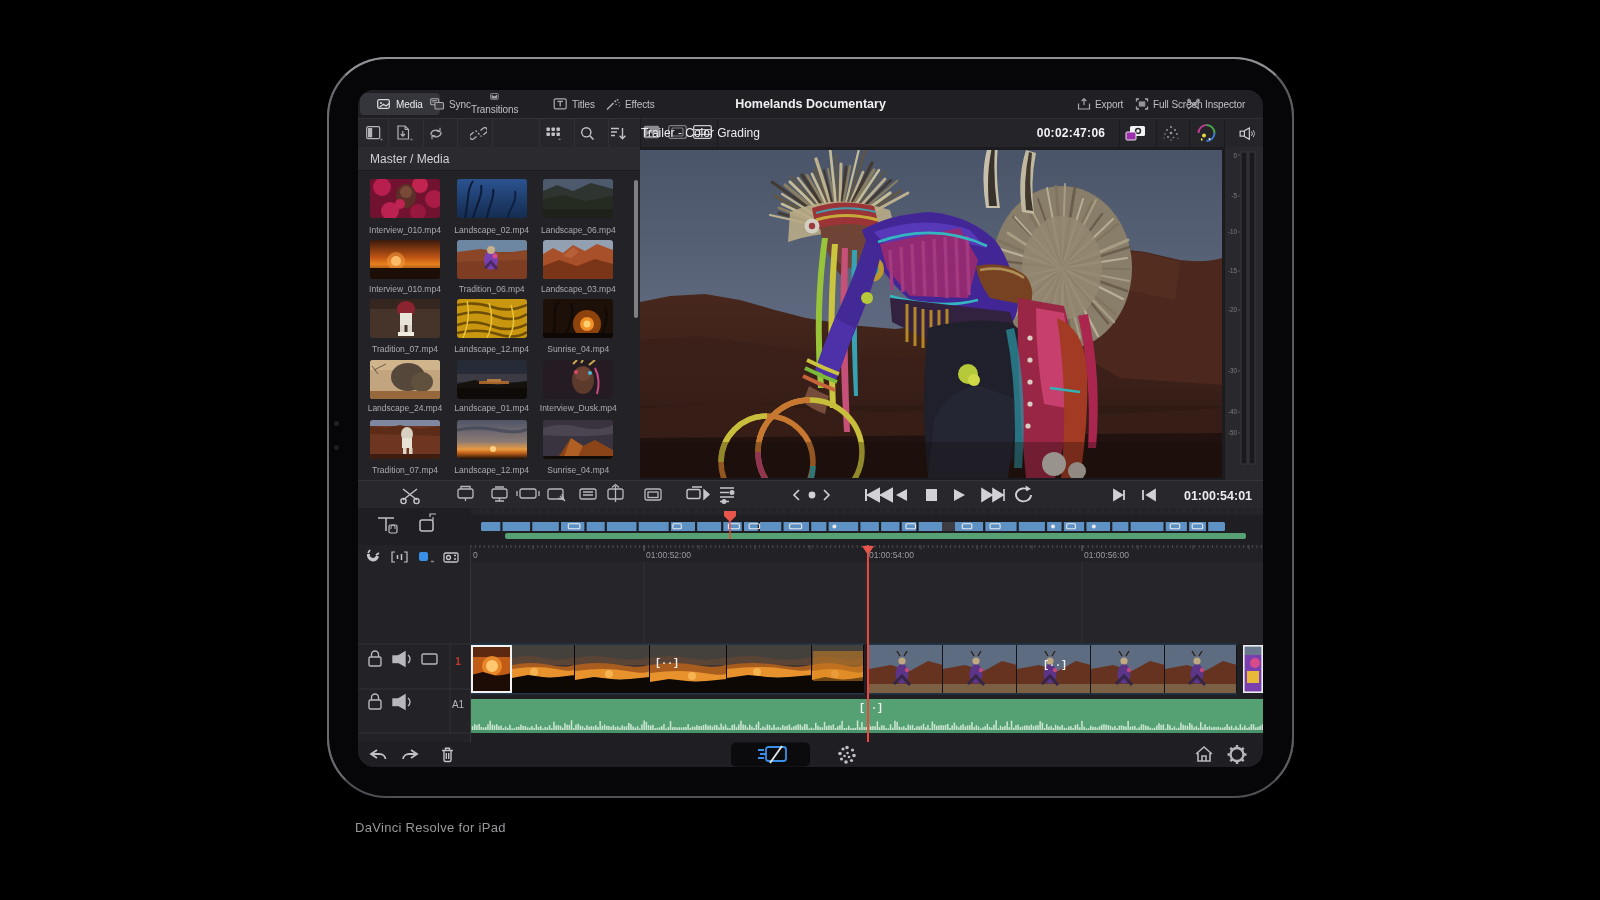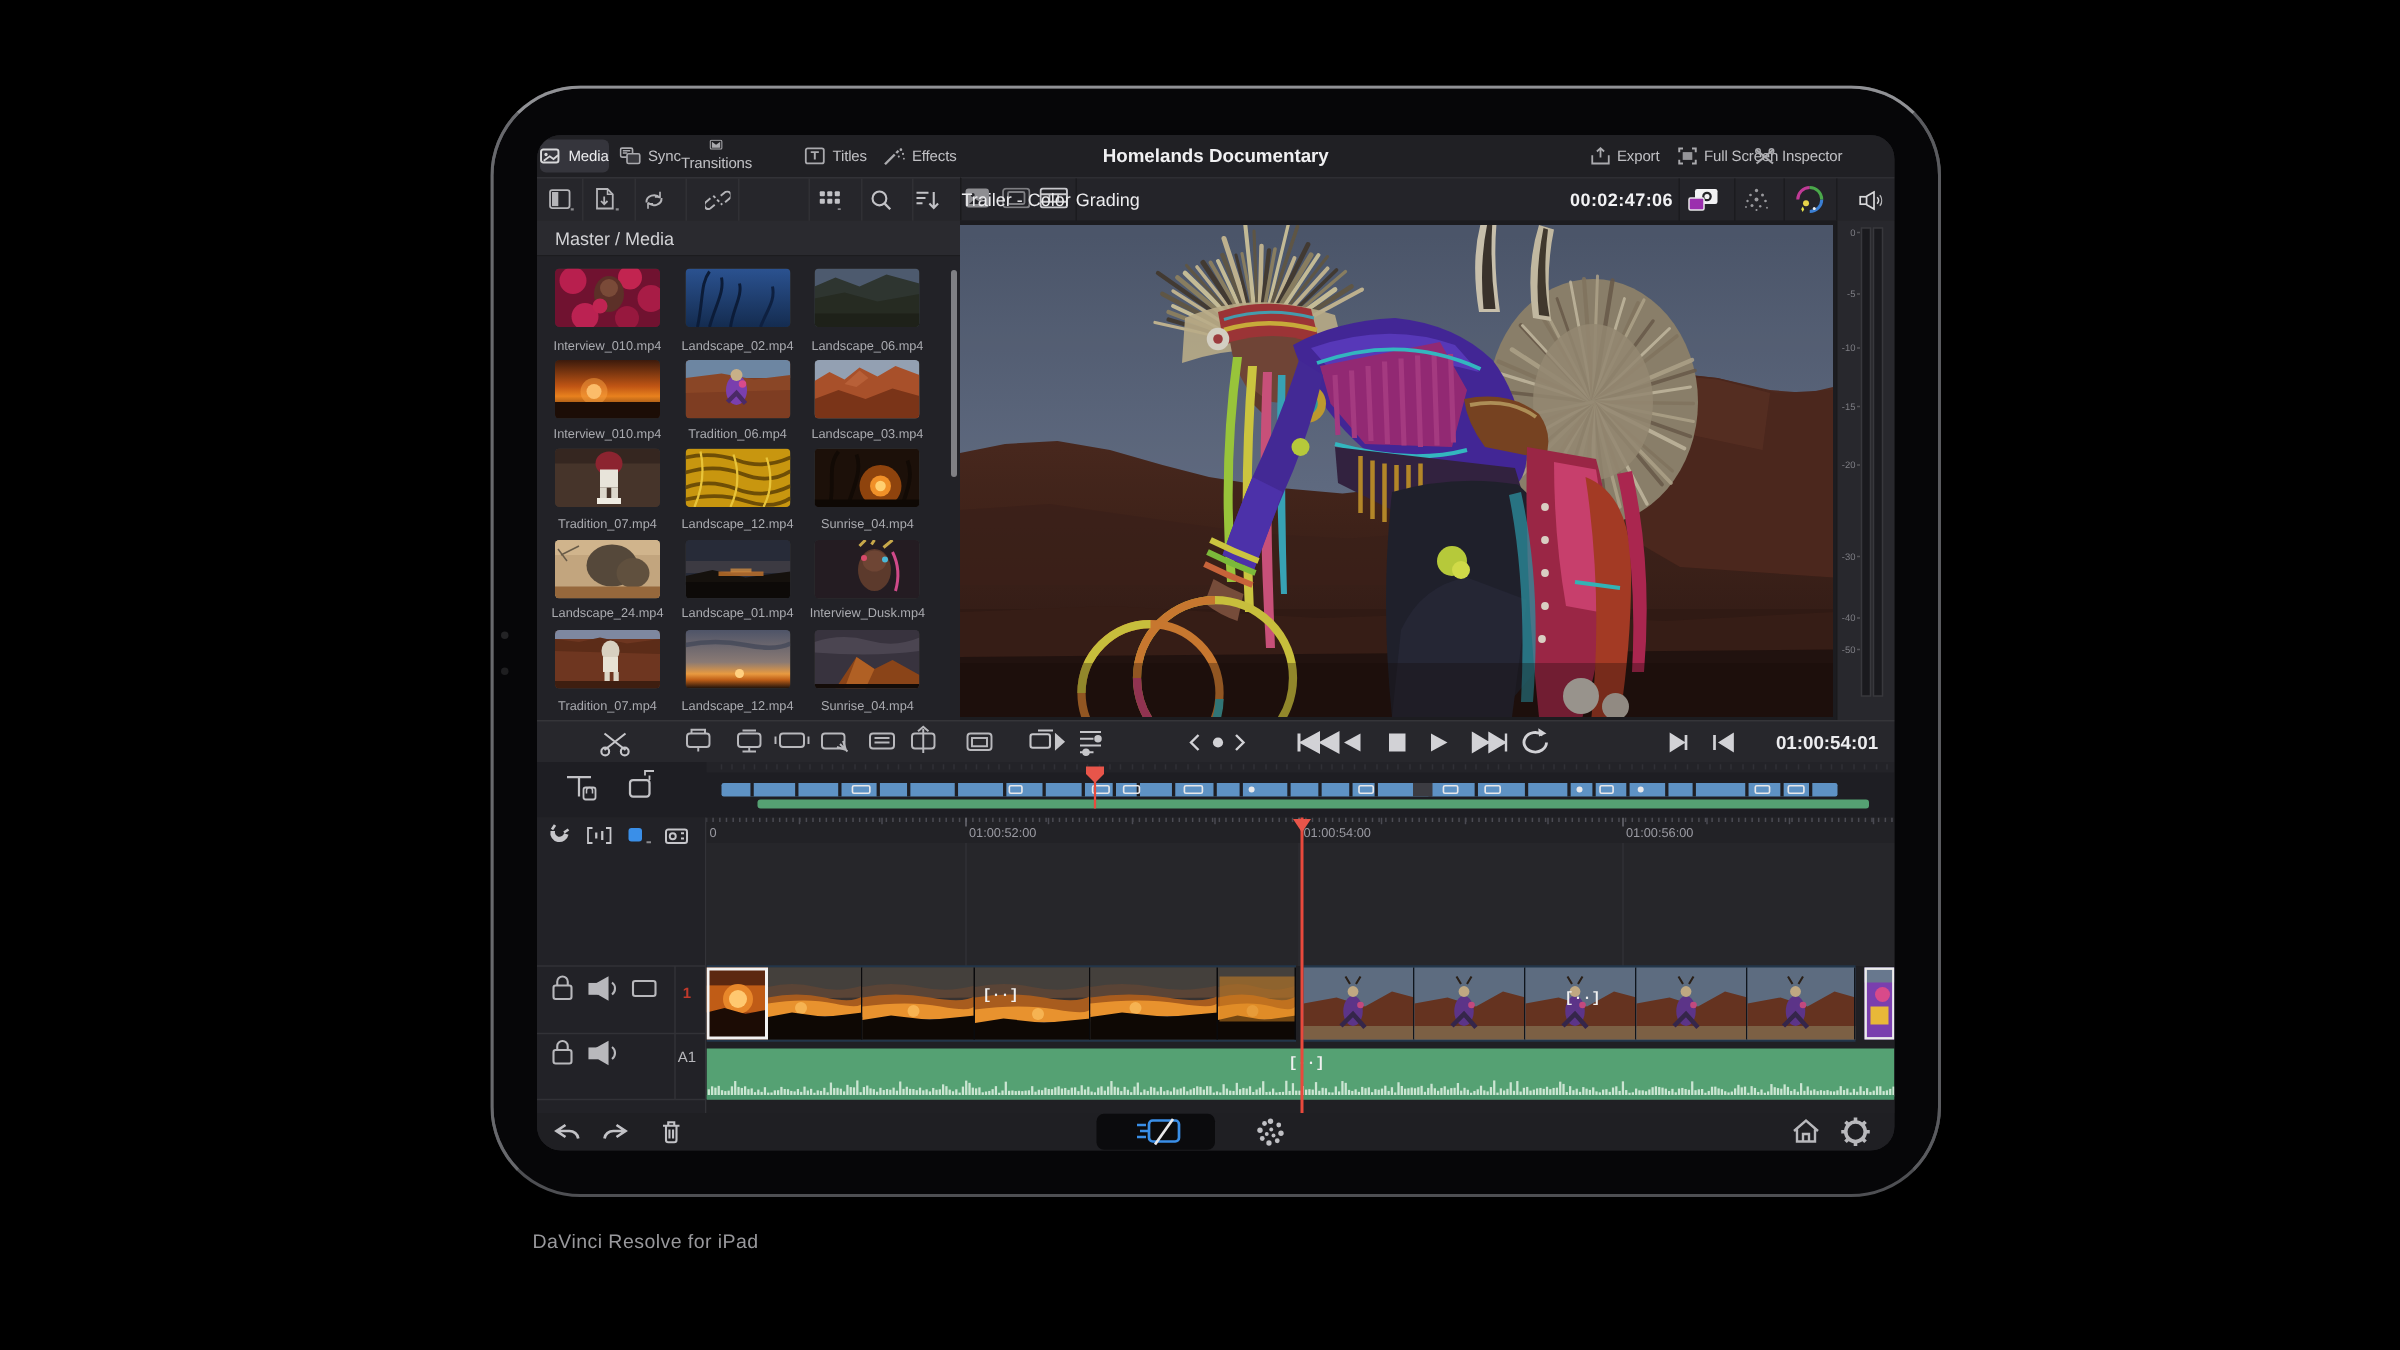--- a/index.html
+++ b/index.html
@@ -17,21 +17,21 @@
 .crumb{position:absolute;left:0;top:57px;width:282px;height:24px;background:#2a2a2f;color:#d2d2d5;font-size:12px;line-height:24px;padding-left:12px;border-bottom:1px solid #1c1c1f;}
 .media{position:absolute;left:0;top:81px;width:282px;height:309px;background:#222227;}
 .viewer{position:absolute;left:282px;top:57px;width:584px;height:333px;background:#1c1c20;}
 .meters{position:absolute;left:866px;top:57px;width:39px;height:333px;background:#28282d;border-left:1px solid #1a1a1d;}
 .transport{position:absolute;left:0;top:390px;width:905px;height:28px;background:#27272c;border-top:1px solid #353539;padding-left:37px;}
 .mmrow{position:absolute;left:0;top:418px;width:905px;height:37px;background:#1e1e23;}
 .lcol{position:absolute;left:0;top:455px;width:113px;height:197px;background:#222227;border-right:1px solid #333338;}
 .ruler{position:absolute;left:113px;top:455px;width:792px;height:17px;background:#222226;}
 .tlarea{position:absolute;left:113px;top:472px;width:792px;height:180px;background:#26262a;}
 .bottombar{position:absolute;left:0;top:652px;width:905px;height:25px;background:#1f1f23;}
-.tab{position:absolute;top:3px;height:22px;display:flex;align-items:center;gap:4px;color:#c0c0c4;font-size:10px;letter-spacing:-0.1px;padding:0 0;border-radius:4px;}
+.tab{position:absolute;top:3px;height:22px;display:flex;align-items:center;gap:4px;color:#c0c0c4;font-size:10px;letter-spacing:-0.1px;padding:0 17px;border-radius:4px;}
 .tab.sel{background:#35353c;color:#ececee;}
 .ttl{position:absolute;color:#f0f0f2;font-weight:bold;font-size:12.5px;}
 svg{display:block;}
 .thumb{position:absolute;width:70px;height:39px;border-radius:3px;overflow:hidden;background:#333;}
 .tlabel{position:absolute;width:86px;text-align:center;color:#aaabb0;font-size:8.5px;white-space:nowrap;}
 </style>
 </head>
 <body>
 <div id="wrap">
 <div class="device"></div>
@@ -172,21 +172,21 @@
   <svg class="abs" style="left:52px;top:6px;" width="19" height="14" viewBox="0 0 19 14">
           <rect x="0.7" y="0.7" width="17.6" height="12.6" rx="1.5" fill="none" stroke="#c8c8cc" stroke-width="1.3"></rect>
           <path d="M0.7 4.5 h17.6 M0.7 9.5 h17.6 M6.6 4.5 v5 M12.4 4.5 v5" stroke="#c8c8cc" stroke-width="1.2"></path>
         </svg>
   <div class="abs" style="left:76px;top:0;width:1px;height:29px;background:#1b1b1f;"></div>
         <div class="abs" style="left:478px;top:0;width:1px;height:29px;background:#1b1b1f;"></div>
         <div class="abs" style="left:515px;top:0;width:1px;height:29px;background:#1b1b1f;"></div>
         <div class="abs" style="left:548px;top:0;width:1px;height:29px;background:#1b1b1f;"></div>
         <div class="abs" style="left:583px;top:0;width:1px;height:29px;background:#1b1b1f;"></div>
         <div class="abs" style="left:0px;width:566px;top:7px;color:#ececee;font-weight:normal;font-size:12px;">Trailer - Color Grading</div>
-  <div class="abs" style="left:380px;width:120px;top:7px;text-align:center;color:#f2f2f4;font-weight:bold;font-size:12px;letter-spacing:0.3px;">00:02:47:06</div>
+  <div class="abs" style="left:370px;width:120px;top:7px;text-align:center;color:#f2f2f4;font-weight:bold;font-size:12px;letter-spacing:0.3px;">00:02:47:06</div>
   <svg class="abs" style="left:597px;top:8px;" width="17" height="14" viewBox="0 0 24 19">
           <g fill="none" stroke="#d8d8da" stroke-width="1.6">
             <path d="M9 5 L16 1 V17 L9 13"></path>
             <rect x="3" y="5.5" width="6" height="7"></rect>
             <path d="M19 6 a4.5 4.5 0 0 1 0 6" stroke-width="1.4"></path>
             <path d="M21.5 4 a8 8 0 0 1 0 10" stroke-width="1.4" opacity="0.8"></path>
           </g>
         </svg>
 </div>
 

